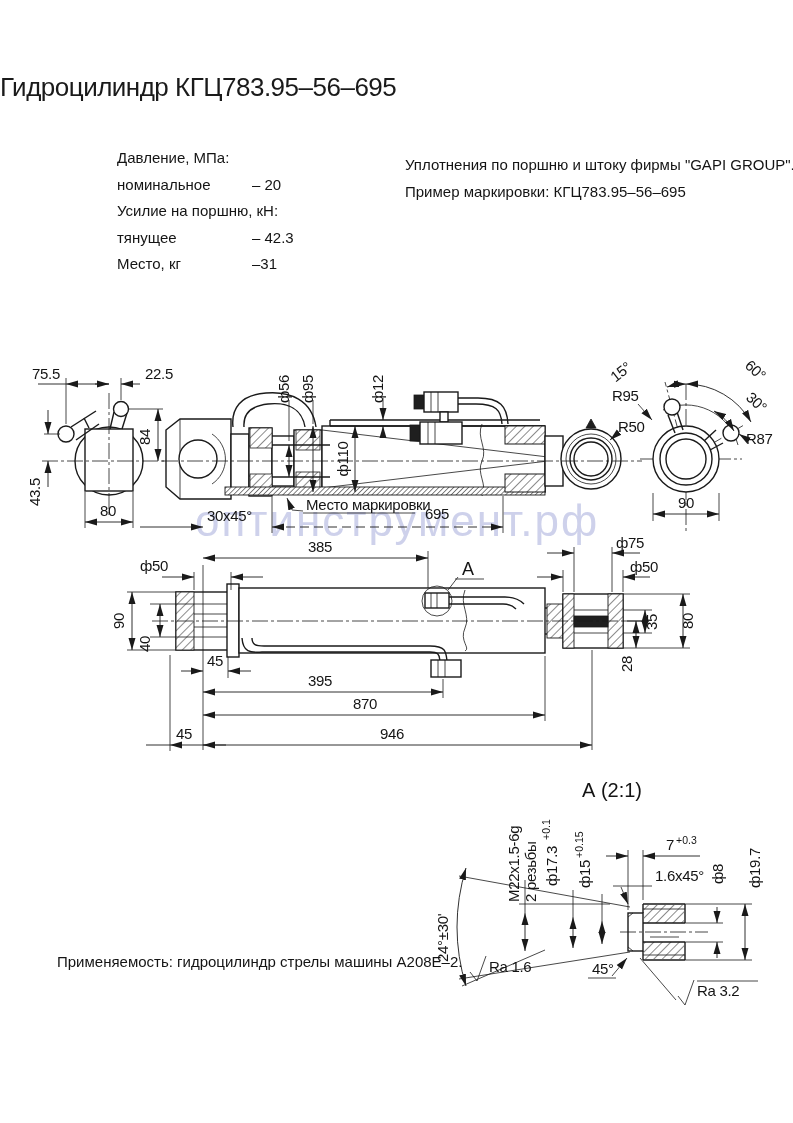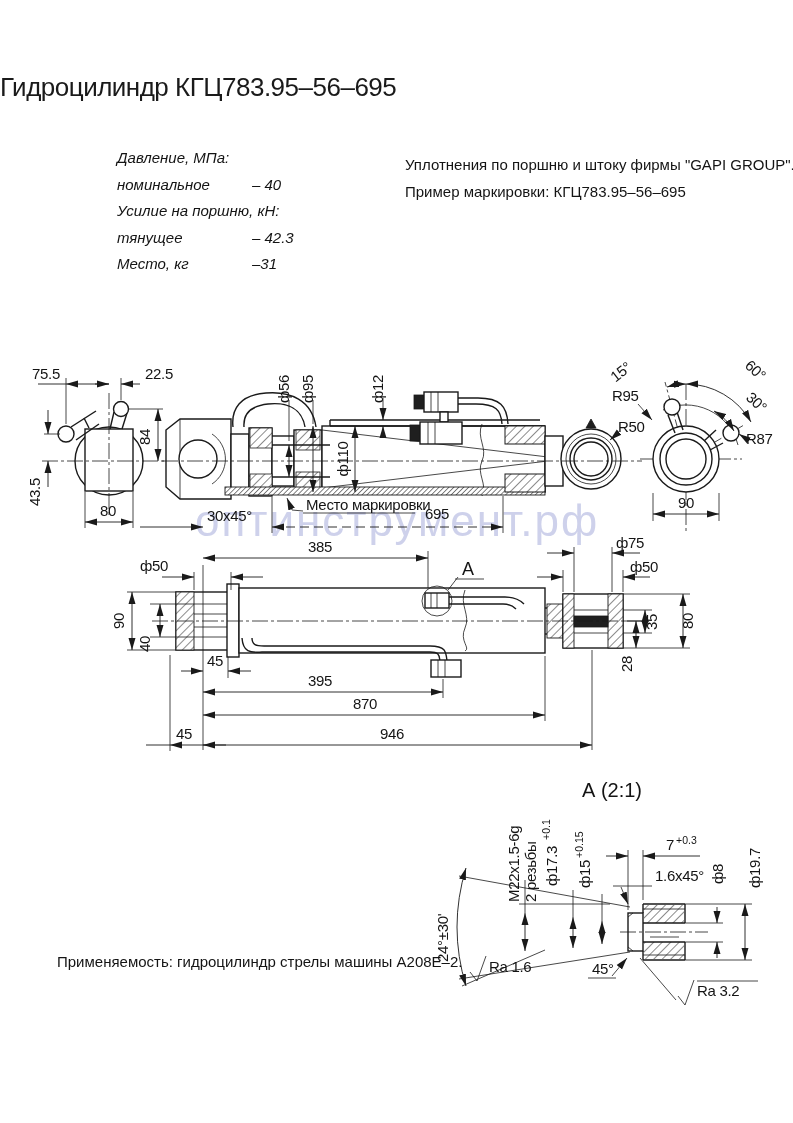--- a/index.html
+++ b/index.html
@@ -1,21 +1,21 @@
 <!DOCTYPE html>
 <html><head>
 <meta charset="utf-8">
 <style>
   html,body{margin:0;padding:0;background:#fff;}
   #page{position:relative;width:793px;height:1123px;background:#ffffff;overflow:hidden;
         font-family:"Liberation Sans",sans-serif;color:#141414;}
   #title{position:absolute;left:0;right:0;top:72px;
          font-size:26px;letter-spacing:-0.5px;color:#1a1a1a;}
   #specs{position:absolute;left:117px;top:149px;font-size:15px;}
-  .spec-row{height:26.5px;position:relative;white-space:nowrap;font-style:italic;}
+  .spec-row{height:26.5px;position:relative;white-space:nowrap;}
   .spec-val{position:absolute;left:135px;top:0;}
   #notes{position:absolute;left:405px;top:151px;font-size:15px;line-height:27px;white-space:nowrap;}
   #footer{position:absolute;left:57px;top:953px;font-size:15px;white-space:nowrap;}
   #watermark{position:absolute;left:195px;top:496px;font-size:44px;letter-spacing:2px;
              color:#c9cde9;opacity:.9;white-space:nowrap;}
   svg{position:absolute;left:0;top:0;}
   .o{fill:none;stroke:#1a1a1a;stroke-width:1.4;}
   .of{fill:#ffffff;stroke:#1a1a1a;stroke-width:1.4;}
   .t{fill:none;stroke:#1a1a1a;stroke-width:0.8;}
   .c{fill:none;stroke:#1a1a1a;stroke-width:0.8;stroke-dasharray:16 3 3 3;}
@@ -31,21 +31,21 @@
 <body>
 
 <div id="page">
 
   <div id="watermark">оптинструмент.рф</div>
 
   <div id="title">Гидроцилиндр КГЦ783.95–56–695</div>
 
   <div id="specs">
     <div class="spec-row"><span>Давление, МПа:</span><span class="spec-val"></span></div>
-    <div class="spec-row"><span>номинальное</span><span class="spec-val">– 40</span></div>
+    <div class="spec-row"><span>номинальное</span><span class="spec-val">– 20</span></div>
     <div class="spec-row"><span>Усилие на поршню, кН:</span><span class="spec-val"></span></div>
     <div class="spec-row"><span>тянущее</span><span class="spec-val">– 42.3</span></div>
     <div class="spec-row"><span>Место, кг</span><span class="spec-val">–31</span></div>
   </div>
 
   <div id="notes">
     <div>Уплотнения по поршню и штоку фирмы "GAPI GROUP".</div>
     <div>Пример маркировки: КГЦ783.95–56–695</div>
   </div>
 

